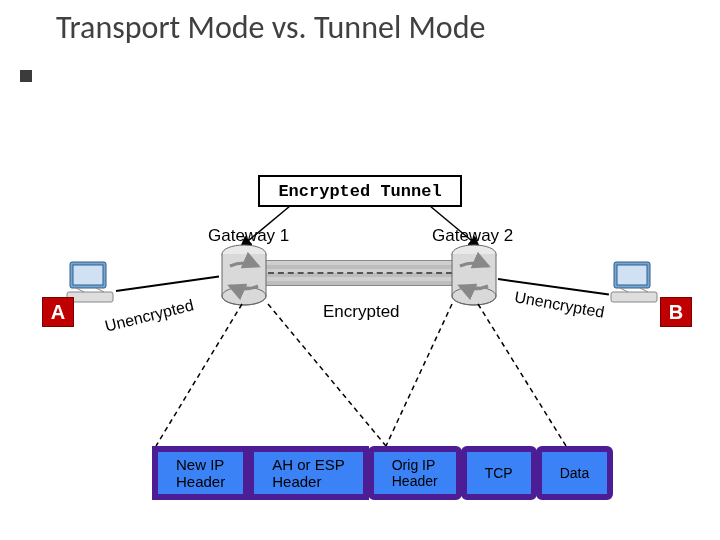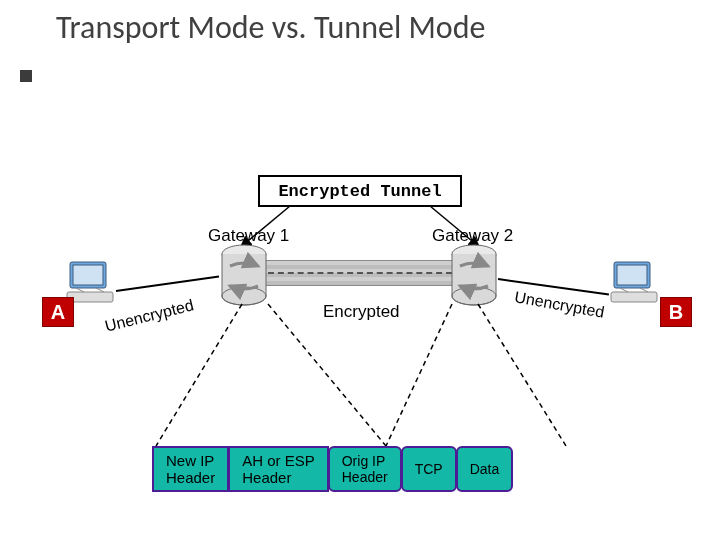--- a/index.html
+++ b/index.html
@@ -107,25 +107,25 @@
     font-family: Arial, sans-serif;
     font-size: 17px;
   }
   
   .pkt-row {
     position: absolute;
     display: flex;
     align-items: stretch;
   }
   .pkt {
-    border: 2px solid #4c1d95;
-    background: #14b8a6;
+    border: 6px solid #4c1d95;
+    background: #3b82f6;
     font-family: Arial, sans-serif;
     font-size: 15px;
-    padding: 4px 12px;
+    padding: 4px 18px;
     display: flex;
     flex-direction: column;
     justify-content: center;
     white-space: pre;
     margin-right: -1px;
   }
   .pkt.small { font-size: 14px; border-radius: 6px; }
   .solidline {
     position: absolute;
     height: 0;

